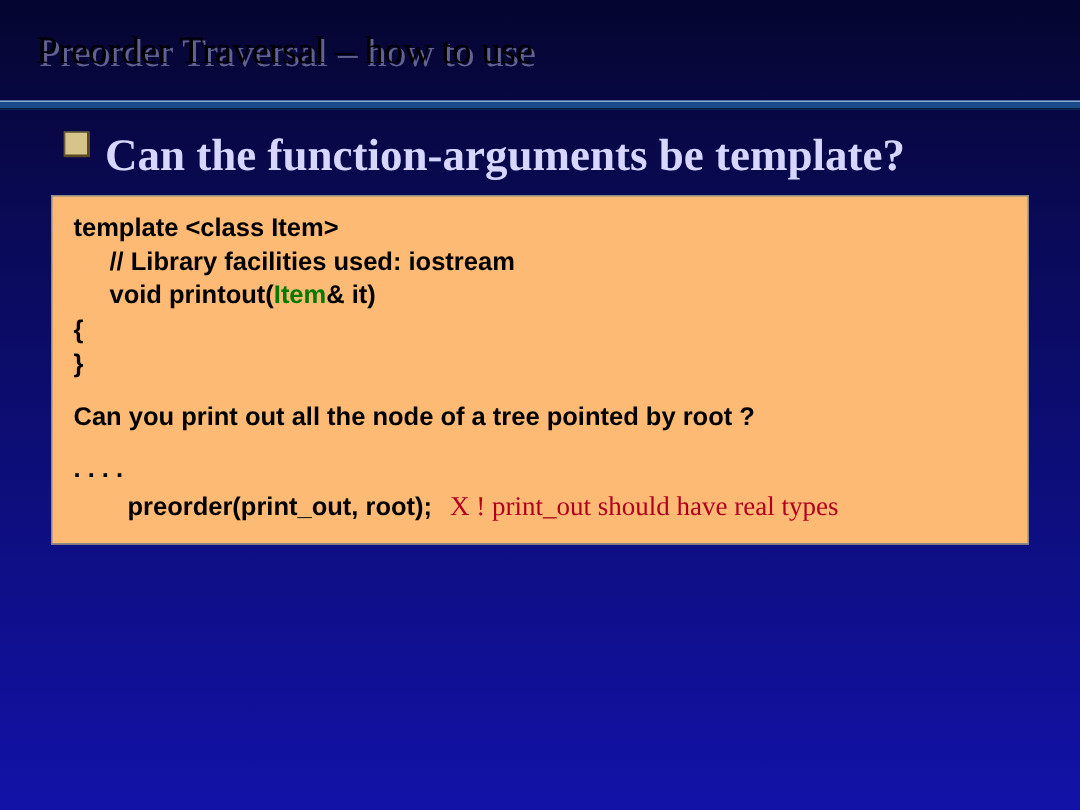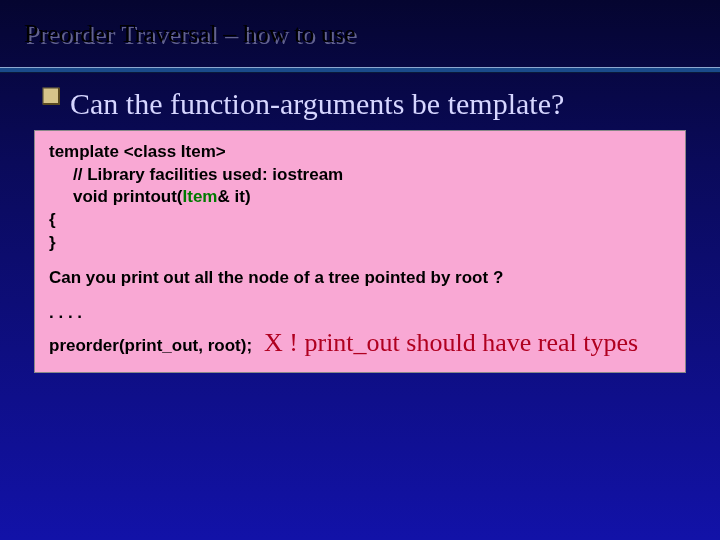--- a/index.html
+++ b/index.html
@@ -30,46 +30,48 @@
     display: flex;
     align-items: flex-start;
     gap: 10px;
     padding: 14px 42px 10px 42px;
   }
   .bullet-icon svg { display: block; }
   .bullet-text {
     font-size: 30px;
     color: #d6d6ff;
     line-height: 1.1;
+    font-weight: bold;
   }
   .code-panel {
     margin: 0 34px 0 34px;
-    background: #f9a8d4;
+    background: #fdba74;
     border: 1px solid #888;
     padding: 10px 14px 12px 14px;
     color: #000;
     font-family: Arial, Helvetica, sans-serif;
     font-size: 17px;
     line-height: 1.35;
   }
   .code-bold { font-weight: 700; }
   .code-green { color: #007a00; font-weight: 700; }
   .code-l1 { }
   .code-l2 { padding-left: 24px; }
   .code-l3 { padding-left: 48px; }
   .spacer-sm { height: 12px; }
   .warn-row {
     display: flex;
     align-items: baseline;
     gap: 12px;
+    margin-left: 36px;
   }
   .warn-left { font-weight:700; font-family: Arial, Helvetica, sans-serif; font-size:17px; color:#000; }
   .warn-text {
     font-family: "Times New Roman", Times, serif;
-    font-size: 26px;
+    font-size: 18px;
     color: #b00020;
     font-weight: 400;
   }
 </style>
 </head>
 <body>
 
 <div class="title-block">
   <div class="title">Preorder Traversal – how to use</div>
 </div>

